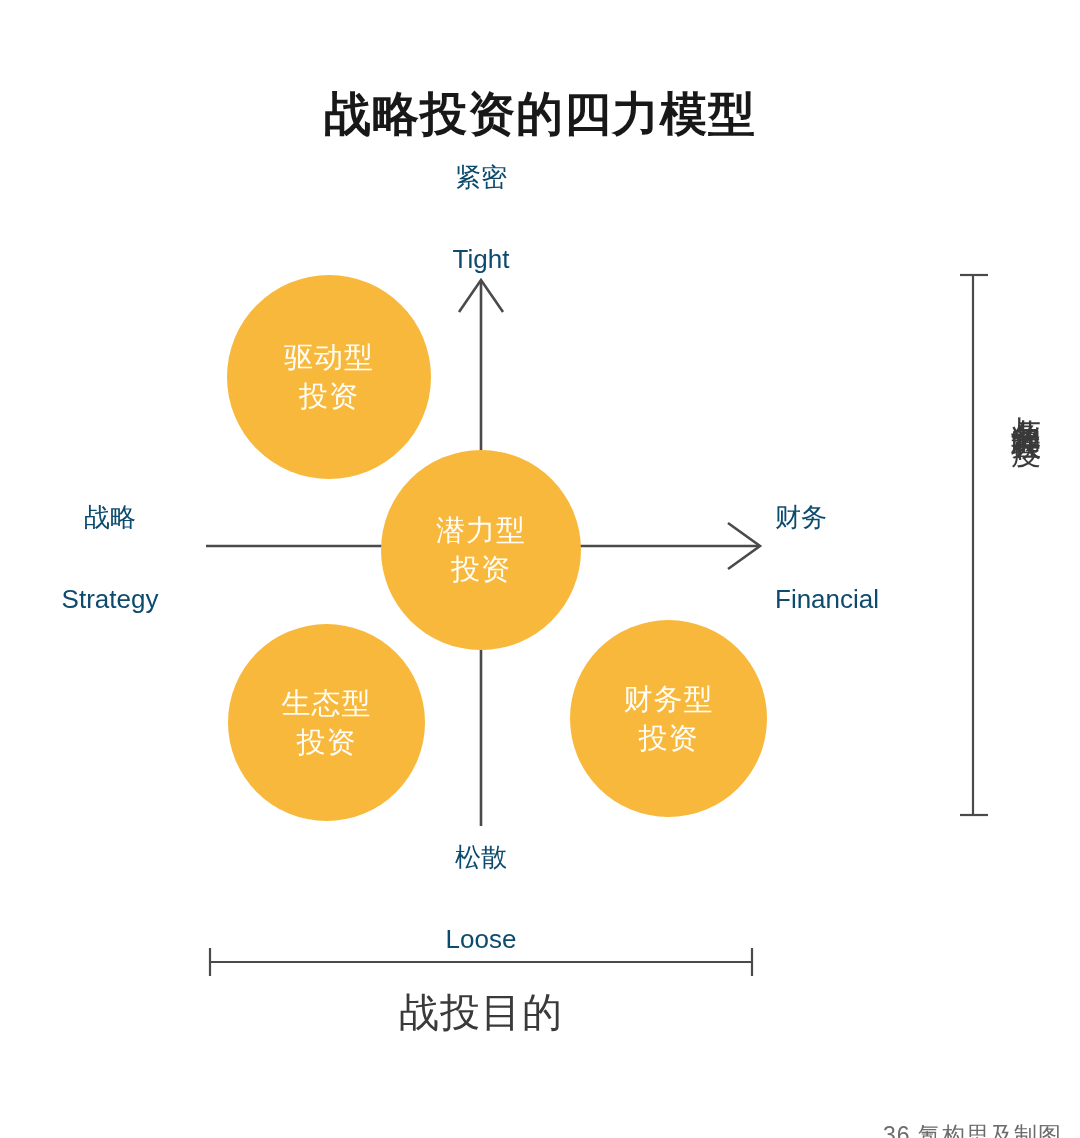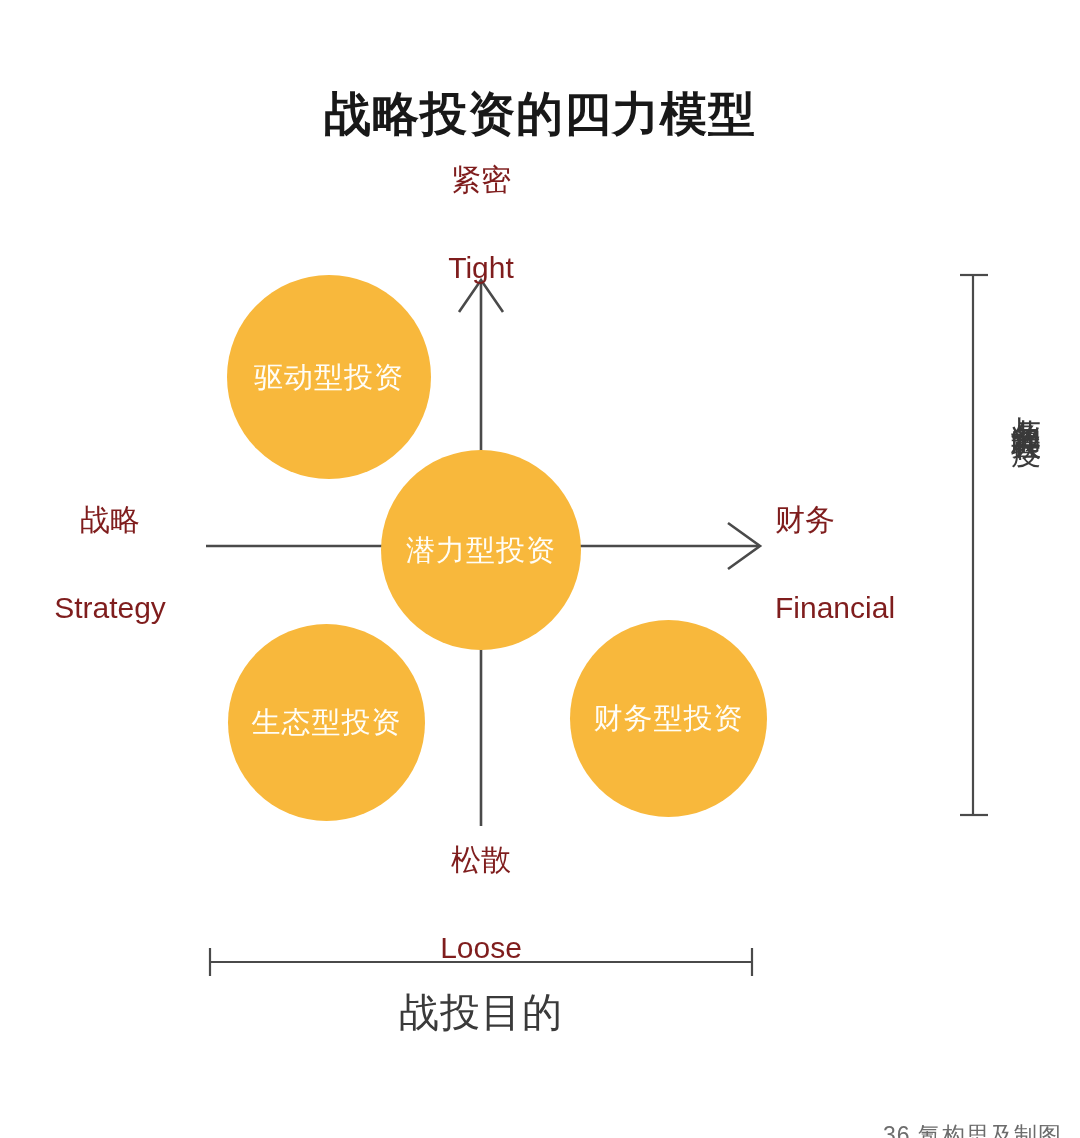--- a/index.html
+++ b/index.html
@@ -45,42 +45,43 @@
     height: 1138px;
     pointer-events: none;
   }
 
   
   .bubble {
     position: absolute;
     border-radius: 50%;
     background: #F8B83C;
     display: flex;
+    flex-direction: column;
     align-items: center;
     justify-content: center;
     color: #fffdf6;
     font-size: 29px;
     line-height: 1.33;
     letter-spacing: 1px;
     text-align: center;
     font-weight: normal;
   }
   .bubble span { display: block; }
 
   #bubble-driver   { left: 227px; top: 275px; width: 204px; height: 204px; }
   #bubble-potential{ left: 381px; top: 450px; width: 200px; height: 200px; z-index: 3; }
   #bubble-eco      { left: 228px; top: 624px; width: 197px; height: 197px; }
   #bubble-finance  { left: 570px; top: 620px; width: 197px; height: 197px; }
 
   
   .axis-label {
     position: absolute;
-    font-size: 30px;
+    font-size: 26px;
     line-height: 1.32;
-    color: #7f1d1d;
+    color: #0c4a6e;
     text-align: center;
     white-space: nowrap;
   }
   .axis-label .cn { display: block; }
   .axis-label .en { display: block; margin-top: 48px; }
 
   #label-tight  { left: 381px; top: 160px; width: 200px; }
   #label-loose  { left: 381px; top: 840px; width: 200px; }
   #label-strategy { left: 10px; top: 500px; width: 200px; }
   #label-financial{ left: 775px; top: 500px; width: 220px; text-align: left; }

